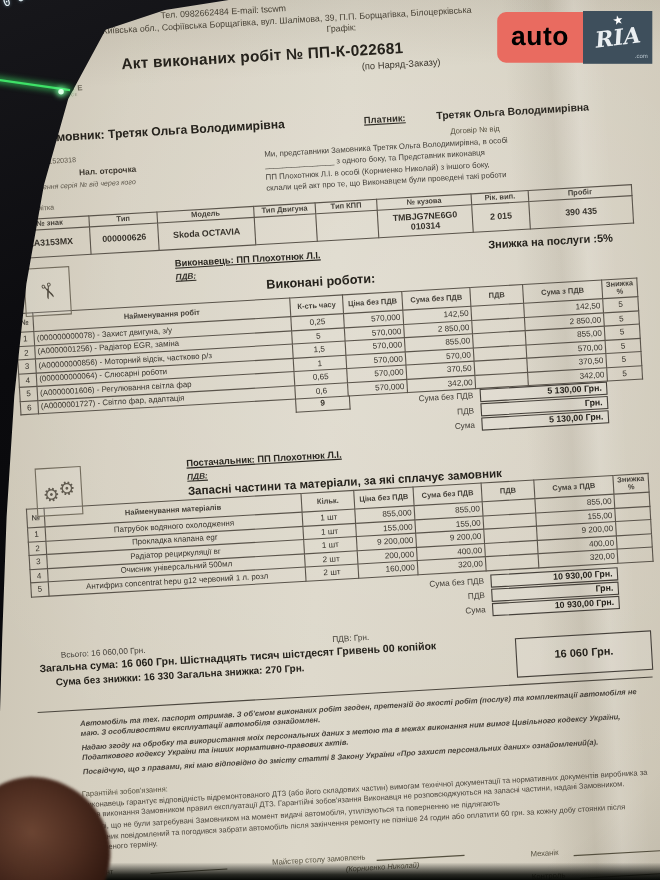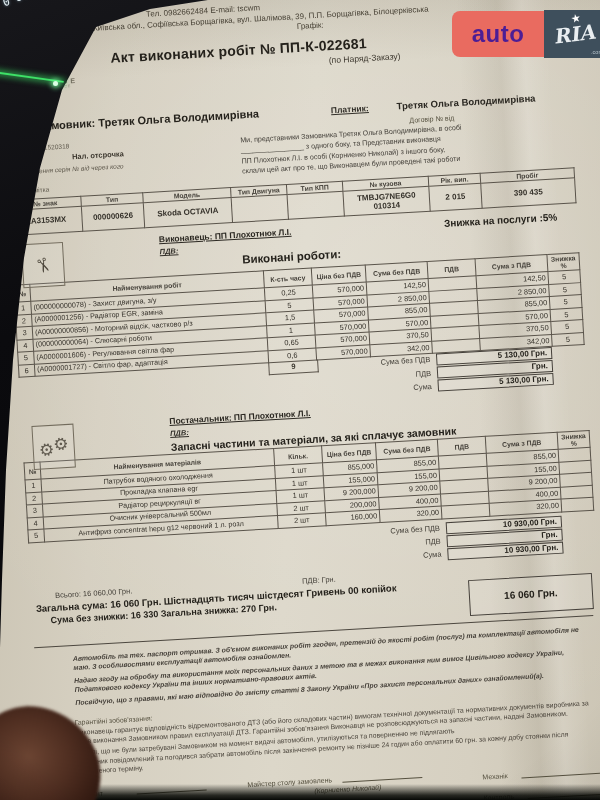--- a/index.html
+++ b/index.html
@@ -121,21 +121,21 @@
     text-shadow:0 0 3px rgba(180,230,255,0.6);}
   .finger{position:absolute;left:-30px;bottom:-30px;width:132px;height:122px;z-index:6;
     background:radial-gradient(ellipse at 42% 42%,#6b4432 0%,#4e2d20 40%,#331a11 70%,#15100c 100%);
     border-radius:50% 60% 45% 55%;transform:rotate(15deg);filter:blur(1.5px);}
   .bottom-shade{position:absolute;left:0;right:0;bottom:0;height:16px;z-index:5;
     background:linear-gradient(180deg,rgba(8,10,6,0) 0%,rgba(8,10,6,0.85) 70%,#070906 100%);}
   .vignette{position:absolute;inset:0;z-index:7;pointer-events:none;
     background:radial-gradient(135% 115% at 48% 42%,rgba(0,0,0,0) 55%,rgba(0,0,0,0.22) 88%,rgba(0,0,0,0.38) 100%);}
 
   .wm{position:absolute;left:452px;top:11px;display:flex;z-index:9;}
-  .wm-auto{width:92px;height:46px;border-radius:8px 0 0 8px;color:#4c1d95;font-weight:bold;font-size:24px;
+  .wm-auto{width:78px;height:46px;border-radius:8px 0 0 8px;color:#000000;font-weight:bold;font-size:24px;
     display:flex;align-items:center;justify-content:center;letter-spacing:0.5px;}
   .wm-ria{width:63px;height:48px;margin-top:-1px;position:relative;color:#e9eef1;
     display:flex;align-items:center;justify-content:center;}
   .wm-ria-text{font-family:"DejaVu Serif",serif;font-style:italic;font-weight:bold;font-size:20px;
     transform:rotate(-7deg);}
   .wm-star{position:absolute;top:2px;left:27px;font-size:11px;color:#fff;transform:rotate(-12deg);}
   .wm-com{position:absolute;bottom:3px;right:4px;font-size:5.5px;color:#b6c3cb;}
 </style>
 </head>
 <body>

